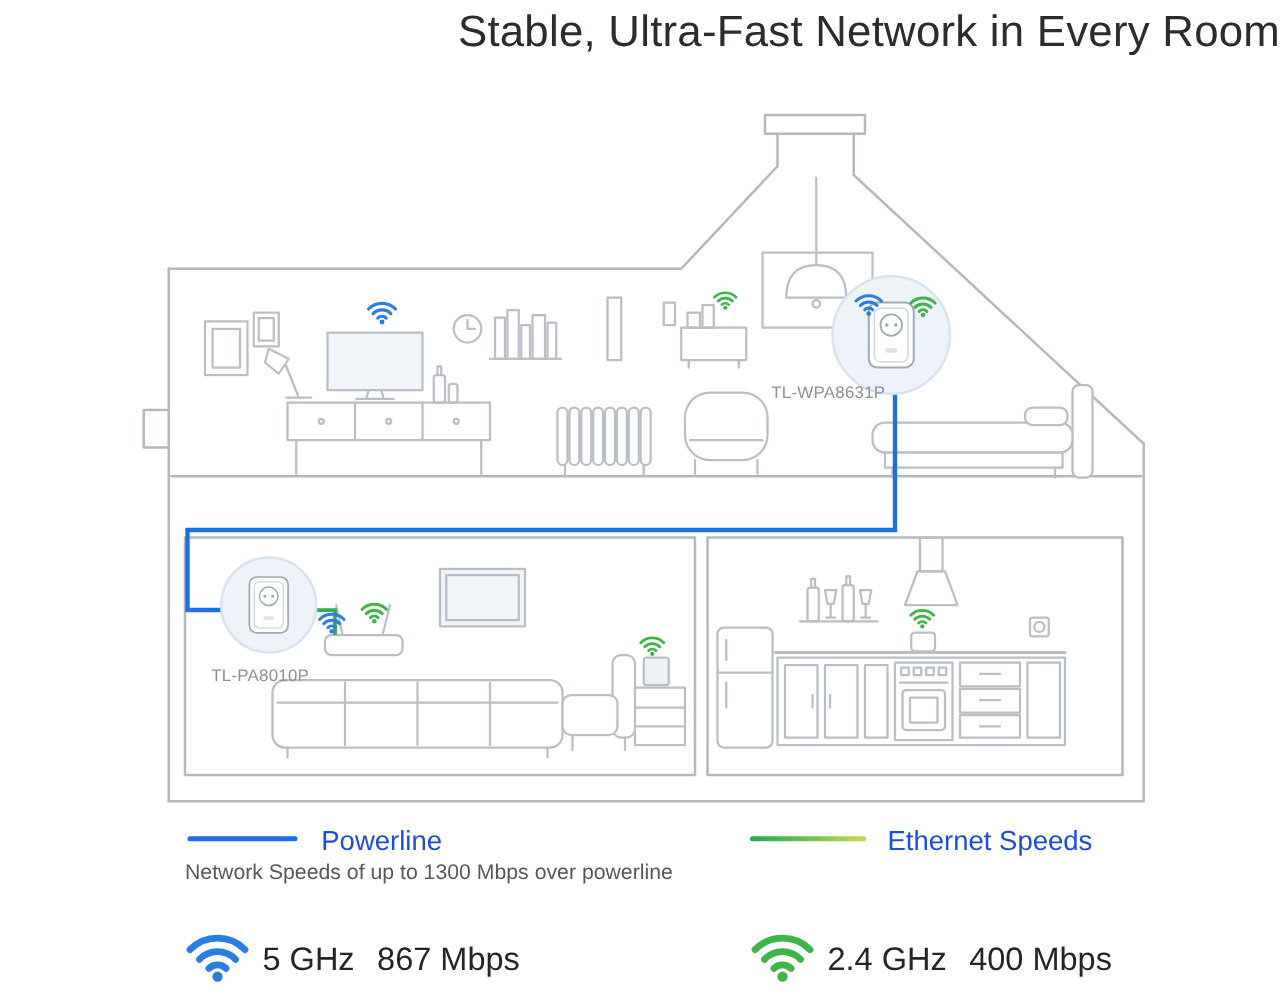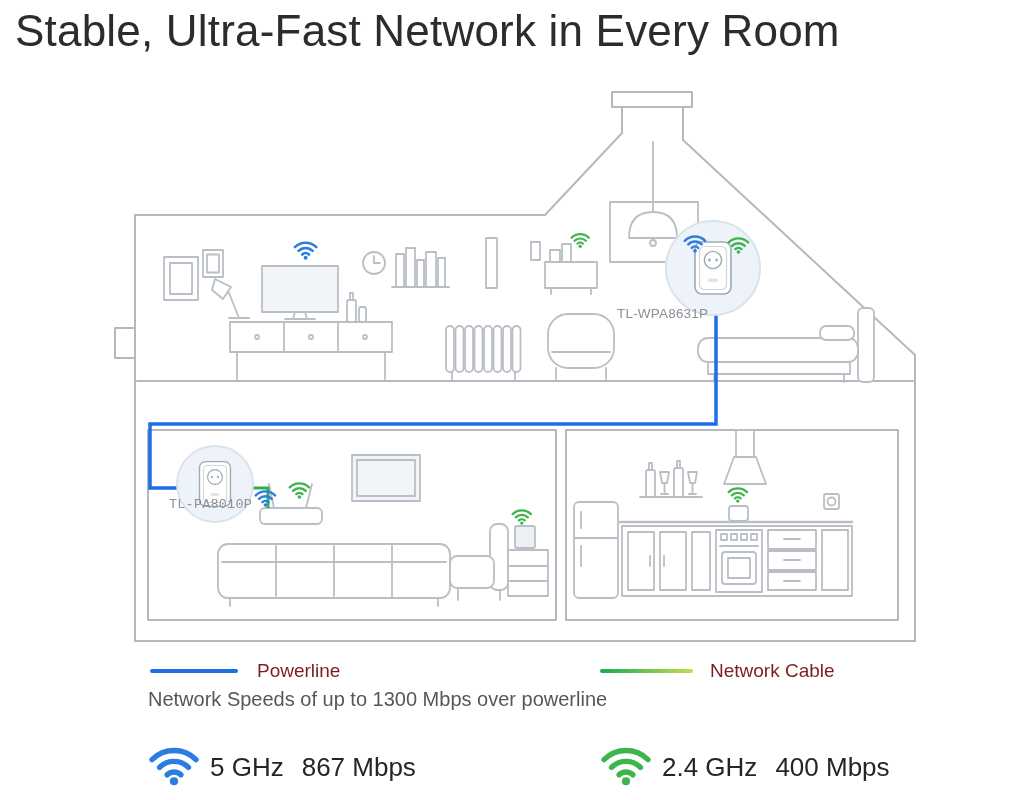--- a/index.html
+++ b/index.html
@@ -2,31 +2,31 @@
 <html><head>
 <meta charset="utf-8">
 <style>
   html,body{margin:0;padding:0;background:#fff;}
   .stage{
     position:relative;width:1024px;height:800px;background:#ffffff;
     font-family:"Liberation Sans", sans-serif;overflow:hidden;color:#2a2c2e;
   }
   .abs{position:absolute;}
   .title{
-    left:15px;right:0;top:6px;text-align:left;
-    font-size:44px;font-weight:500;color:#2a2c2e;letter-spacing:0.2px;
+    left:15px;right:0;top:6px;text-align:right;
+    font-size:35px;font-weight:500;color:#2a2c2e;letter-spacing:0.2px;
   }
   .bullets{left:130px;top:126px;font-size:16.5px;color:#3c4043;line-height:27px;}
   .bullets .bullet-item::before{content:"•";margin-right:9px;}
   .device-label{font-size:13.5px;color:#8b9197;letter-spacing:0.2px;}
   .legend-line{height:4px;border-radius:2px;top:669px;}
   .legend-line.blue{left:150px;width:88px;background:#1e6ee6;}
   .legend-line.green{left:600px;width:93px;background:linear-gradient(90deg,#19ab53,#c5db4d);}
-  .legend-label{top:660px;font-size:19px;color:#7f1d1d;}
-  .legend-note{left:148px;top:688px;font-size:20px;color:#54585c;}
+  .legend-label{top:660px;font-size:22px;color:#1d4ed8;}
+  .legend-note{left:148px;top:688px;font-size:17px;color:#54585c;}
   .band{display:flex;gap:18px;font-size:26px;font-weight:500;color:#232527;top:752px;}
   .band-icon{position:absolute;width:52px;height:41px;top:745px;}
   .wblue{color:#2b7de0;}
   .wgreen{color:#3db54a;}
   svg{display:block;}
 </style>
 </head>
 <body>
 
 <div class="stage">
@@ -198,26 +198,26 @@
       <use href="#wifi" class="wblue" transform="translate(683,234)"></use>
       <use href="#wifi" class="wgreen" transform="translate(727,236) scale(0.95)"></use>
       <use href="#wifi" class="wblue" transform="translate(254,489) scale(0.95)"></use>
       <use href="#wifi" class="wgreen" transform="translate(288,481) scale(0.95)"></use>
       <use href="#wifi" class="wgreen" transform="translate(511,508) scale(0.9)"></use>
       <use href="#wifi" class="wgreen" transform="translate(727,486) scale(0.9)"></use>
     </g>
   </svg>
 
   <div class="abs device-label" style="left:617px;top:306px;text-align:center;">TL-WPA8631P</div>
-  <div class="abs device-label" style="left:169px;top:497px;font-family:Liberation Mono, monospace;">TL-PA8010P</div>
+  <div class="abs device-label" style="left:169px;top:533px;">TL-PA8010P</div>
 
   <div class="abs legend-line blue"></div>
   <div class="abs legend-label" style="left:257px;">Powerline</div>
   <div class="abs legend-line green"></div>
-  <div class="abs legend-label" style="left:710px;">Network Cable</div>
+  <div class="abs legend-label" style="left:710px;">Ethernet Speeds</div>
   <div class="abs legend-note">Network Speeds of up to 1300 Mbps over powerline</div>
 
   <svg class="band-icon wblue" viewBox="0 0 24 19" style="left:148px;">
       <use href="#wifi"></use>
     </svg>
   <div class="abs band" style="left:210px;">
     <span>5 GHz</span>
     <span>867 Mbps</span>
   </div>
 

